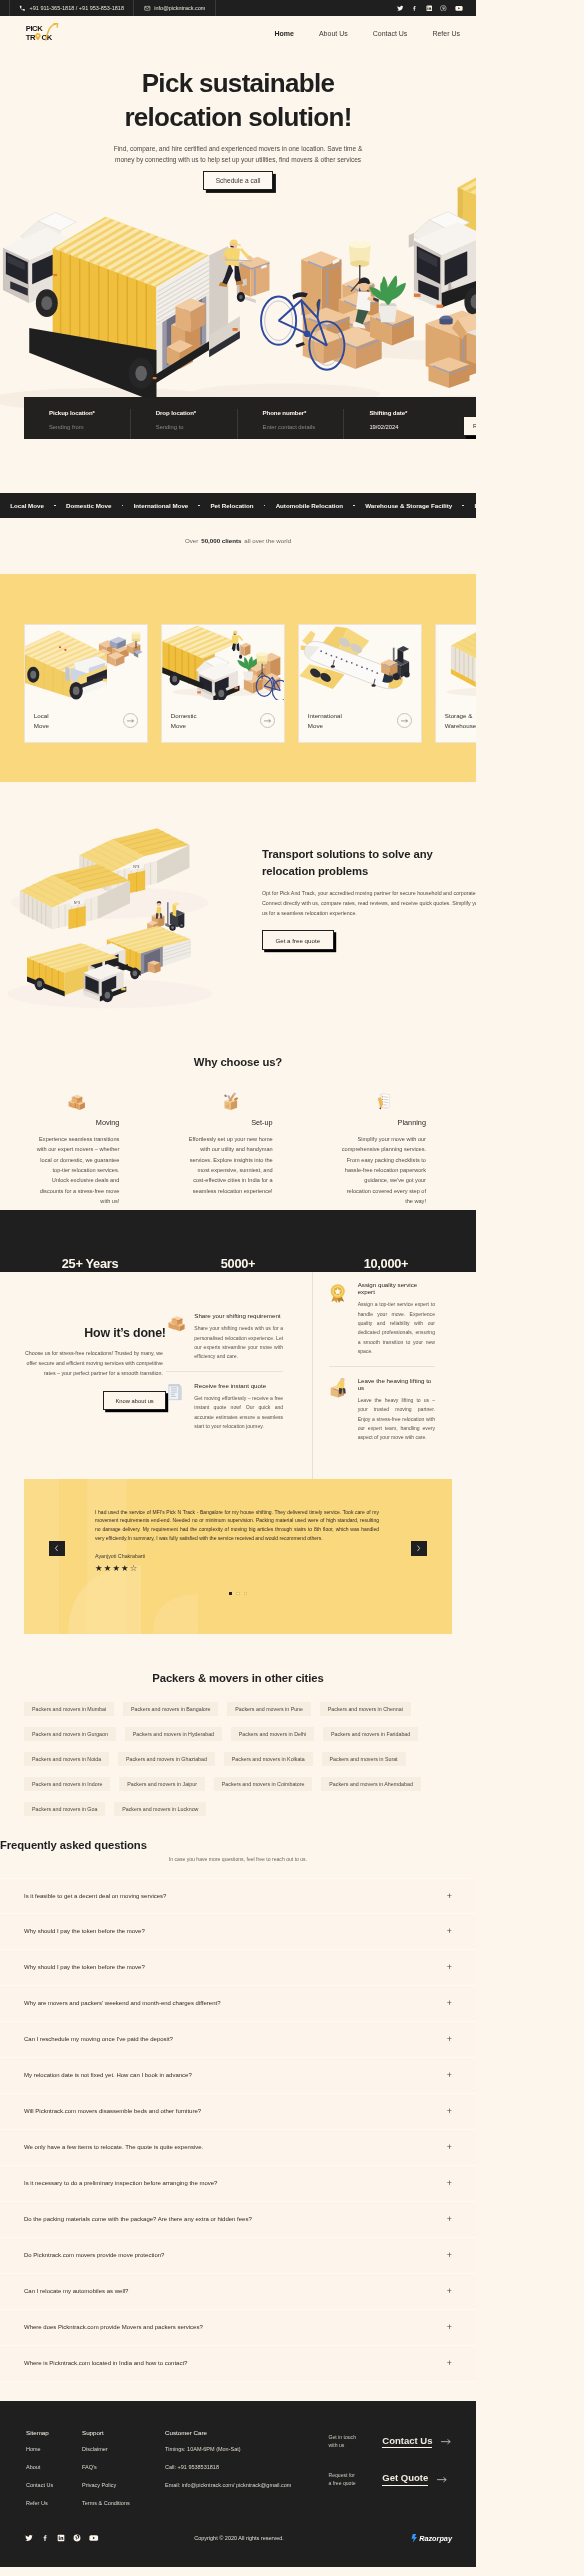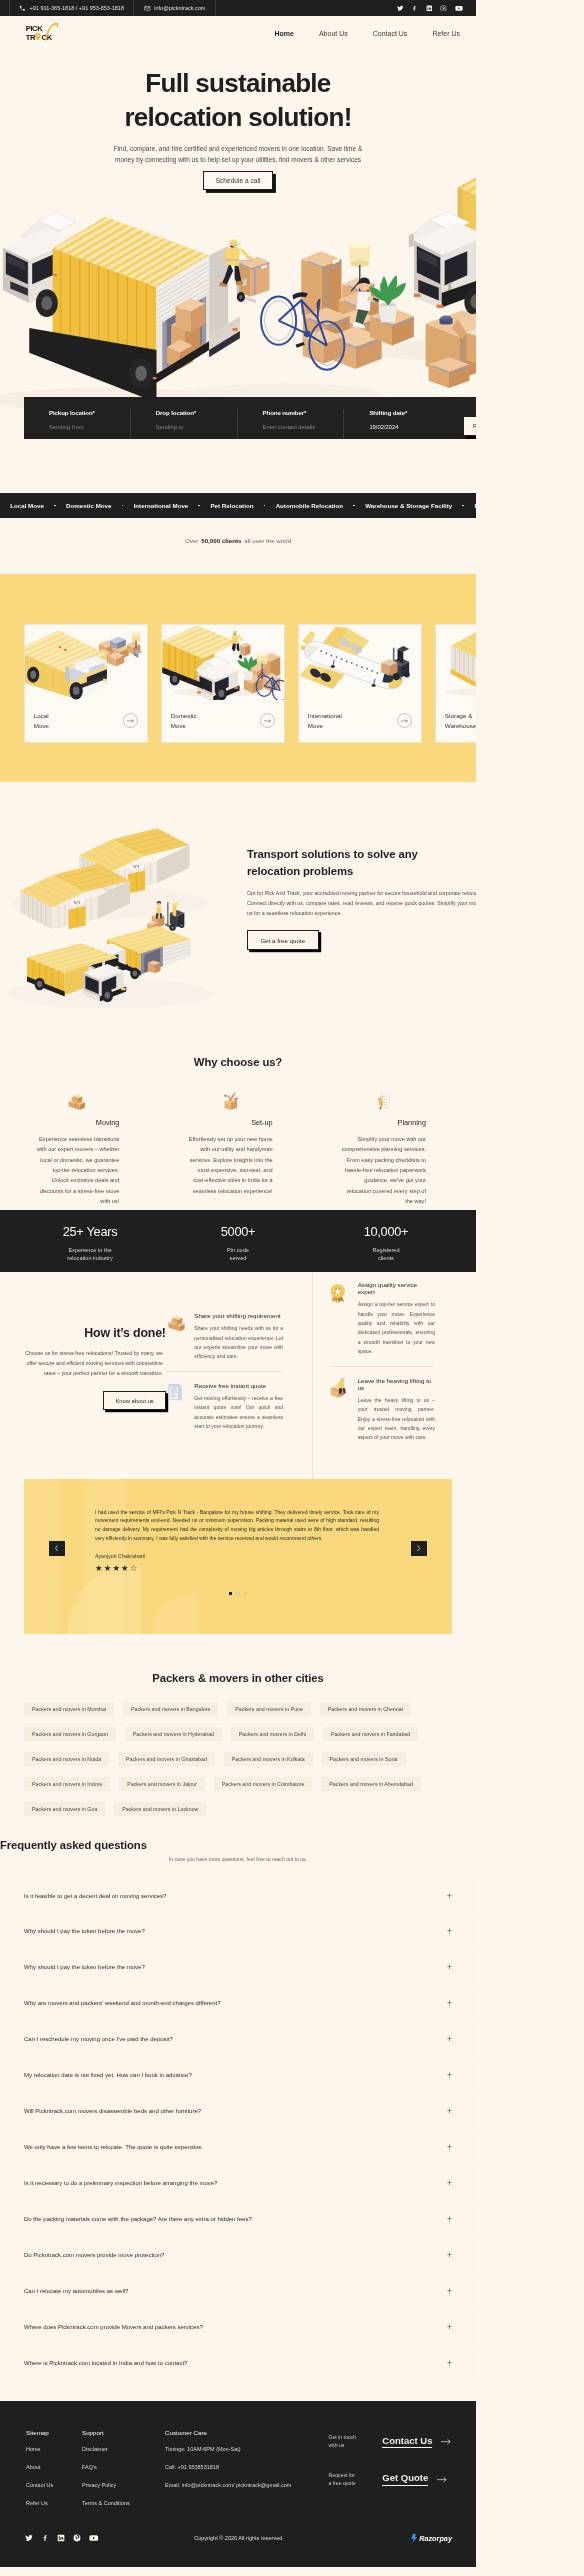--- a/index.html
+++ b/index.html
@@ -44,36 +44,36 @@
 .solutions h2{font-size:11.3px;line-height:1.5;font-weight:bold;letter-spacing:-0.1px;}
 .sol-cards{display:flex;gap:13px;margin-top:17.5px;}
 .sol-card{width:124px;background:#fdf9f3;border:0.7px solid #eee3d6;}
 .sol-art{height:75px;position:relative;overflow:hidden;}
 .sol-foot{height:42px;display:flex;align-items:center;padding:0 8.8px;}
 .sol-name{font-size:6.2px;line-height:1.55;color:#33302c;}
 .sol-arrow{margin-left:auto;width:15.4px;height:15.4px;border:0.7px solid #c9c2b8;border-radius:50%;display:flex;align-items:center;justify-content:center;}
 
 .transport{position:relative;height:247px;background:#fdf6ed;overflow:hidden;}
 .tr-art{position:absolute;left:0;top:0;width:263px;height:241px;}
-.tr-text{position:absolute;left:247px;top:64px;width:314px;}
+.tr-text{position:absolute;left:262px;top:64px;width:314px;}
 .tr-text h2{font-size:11.3px;line-height:1.52;font-weight:bold;letter-spacing:-0.1px;}
 .tr-text p{margin-top:9.5px;font-size:5.3px;line-height:1.85;color:#4f4b46;width:291px;}
 .tr-cta{margin-top:11px;display:inline-block;border:0.7px solid #1f1f1f;box-shadow:2.2px 2.2px 0 #000;background:#fdf6ed;padding:5.8px 12.4px;font-size:6.2px;}
 
 .why{background:#fdf6ed;padding:27px 0 0;}
 .why h2{text-align:center;font-size:11.3px;font-weight:bold;letter-spacing:-0.1px;}
 .why-grid{display:flex;margin-top:21px;padding:0 16px 0 0;height:121px;}
 .why-col{flex:1;text-align:right;padding:0 34px;}
 .why-ico{height:22px;display:flex;align-items:flex-end;justify-content:center;}
 .why-col h3{margin-top:7.3px;font-size:7.3px;font-weight:normal;color:#2a2724;}
 .why-col p{margin-top:7.3px;font-size:5.6px;line-height:1.85;color:#4f4b46;}
 
 .stats{height:62px;background:#1f1f1f;color:#fdf6ed;display:flex;align-items:flex-start;padding:14px 16px 0;}
 .stat{flex:1;text-align:center;}
-.stat .v{font-size:12.8px;font-weight:normal;letter-spacing:-0.3px;}
+.stat .v{font-size:12.8px;font-weight:bold;letter-spacing:-0.3px;margin-top:32px;}
 .stat .s{margin-top:7.3px;font-size:5.6px;line-height:1.55;color:#ddd7ce;}
 
 .how{background:#fdf6ed;padding:0;display:flex;height:207px;position:relative;}
 .how-left{width:209px;padding-left:19px;padding-top:54px;text-align:right;}
 .how-left h2{font-size:12.4px;font-weight:bold;letter-spacing:-0.2px;}
 .how-left p{margin-top:9.5px;font-size:5.3px;line-height:1.85;color:#4f4b46;width:144px;}
 .how-cta{margin-top:12.4px;display:inline-block;border:0.7px solid #1f1f1f;box-shadow:2.2px 2.2px 0 #000;background:#fdf6ed;padding:5.8px 11px;font-size:5.8px;}
 .how-col{width:181px;padding:31px 29px 0 0;}
 .how-col.r{border-left:0.7px solid #e8e0d4;padding:0 41px 0 16px;width:195px;}
 .step{display:flex;gap:8px;padding:9.5px 0;}
@@ -509,21 +509,21 @@
         <path d="M722 365 L724 384 L754 384 L756 365 Z" fill="#f5e4a9"></path>
         <ellipse cx="739" cy="365" rx="17" ry="5.5" fill="#faf0cb"></ellipse>
         <ellipse cx="739" cy="384" rx="15" ry="5" fill="#ecd68f"></ellipse>
         <path d="M739 386 L739 410" stroke="#24242c" stroke-width="2.4"></path>
         <ellipse cx="739" cy="412" rx="11" ry="4" fill="#24242c"></ellipse>
       </g>
     </svg>
 
     <div class="hero-inner">
       <h1>
-        <span>Full sustainable</span><br>
+        <span>Pick sustainable</span><br>
         <span>relocation solution!</span>
       </h1>
       <div class="sub">
         <span>Find, compare, and hire certified and experienced movers in one location. Save time &amp;</span><br>
         <span>money by connecting with us to help set up your utilities, find movers &amp; other services</span>
       </div>
       <div class="hero-cta">Schedule a call</div>
     </div>
 
     <div class="quote">

